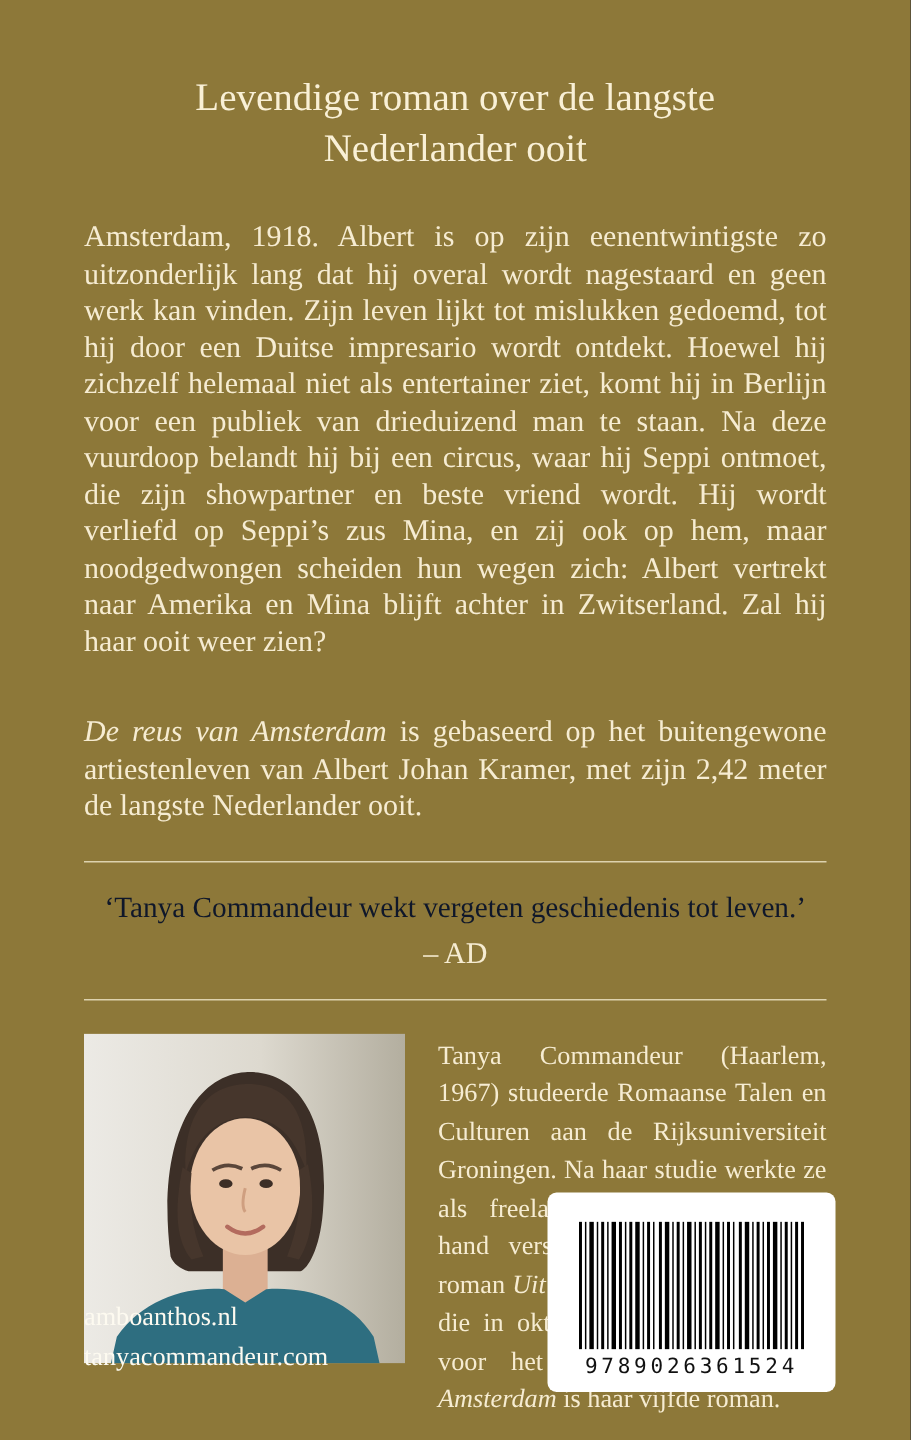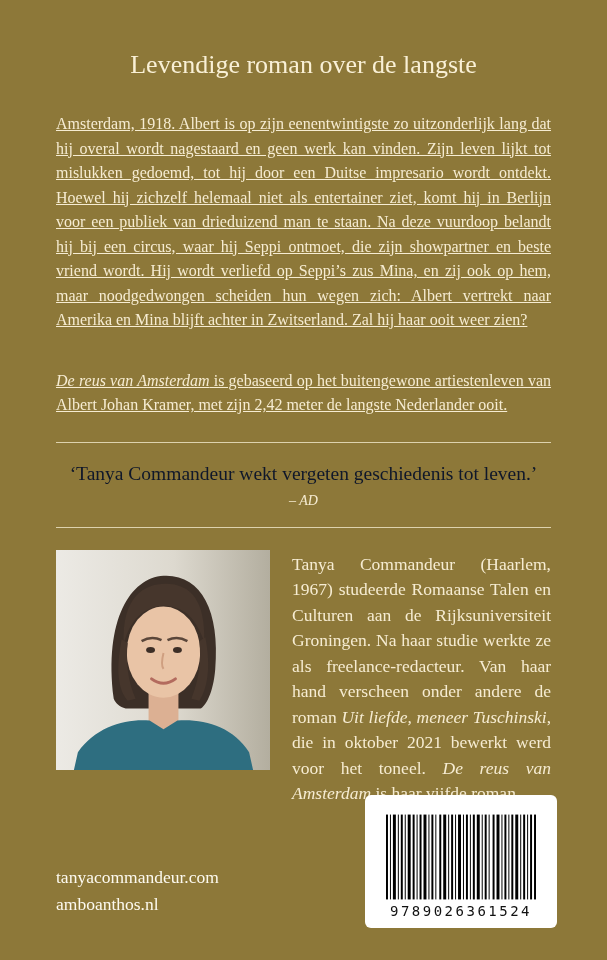--- a/index.html
+++ b/index.html
@@ -16,45 +16,43 @@
   .tagline {
     margin: 48px 36px 0;
     text-align: center;
     font-size: 26px;
     line-height: 34px;
     font-weight: normal;
     color: #f9f0d6;
   }
   .synopsis {
     margin: 30px 56px 0;
-    font-size: 16px;
+    font-size: 20px;
     line-height: 24.5px;
     text-align: justify;
-    text-decoration: underline;
   }
   .synopsis.second { margin-top: 36px; }
   .synopsis em, .bio em { font-style: italic; }
   .rule {
     border: none;
     border-top: 1px solid rgba(248, 240, 214, 0.75);
     margin: 24px 56px 0;
   }
   .rule.below-quote { margin-top: 18px; }
   .quote {
     margin: 20px 20px 0;
     text-align: center;
     font-size: 19.5px;
     white-space: nowrap;
     color: #0f172a;
   }
   .quote-source {
     margin: 8px 0 0;
     text-align: center;
-    font-size: 14px;
-    font-style: italic;
+    font-size: 20px;
   }
   .author-section {
     display: flex;
     gap: 22px;
     margin: 22px 56px 0;
     align-items: flex-start;
   }
   .photo-frame {
     flex: 0 0 auto;
     width: 214px;
@@ -98,20 +96,21 @@
     color: #111111;
   }
 </style>
 </head>
 <body>
 
 <div class="cover">
 
   <h1 class="tagline">
     <span>Levendige roman over de langste</span><br>
+    <span>Nederlander ooit</span>
   </h1>
 
   <p class="synopsis">Amsterdam, 1918. Albert is op zijn eenentwintigste zo uitzonderlijk lang dat hij overal wordt nagestaard en geen werk kan vinden. Zijn leven lijkt tot mislukken gedoemd, tot hij door een Duitse impresario wordt ontdekt. Hoewel hij zichzelf helemaal niet als entertainer ziet, komt hij in Berlijn voor een publiek van drieduizend man te staan. Na deze vuurdoop belandt hij bij een circus, waar hij Seppi ontmoet, die zijn showpartner en beste vriend wordt. Hij wordt verliefd op Seppi’s zus Mina, en zij ook op hem, maar noodgedwongen scheiden hun wegen zich: Albert vertrekt naar Amerika en Mina blijft achter in Zwitserland. Zal hij haar ooit weer zien?</p>
 
   <p class="synopsis second">
     <em>De reus van Amsterdam</em><span> is gebaseerd op het buitengewone artiestenleven van Albert Johan Kramer, met zijn 2,42 meter de langste Nederlander ooit.</span>
   </p>
 
   <hr class="rule">
 
@@ -146,22 +145,22 @@
         <path d="M96,130 q12,9 24,0" stroke="#b36b5e" stroke-width="3" fill="none" stroke-linecap="round"></path>
         <path d="M18,222 L22,204 C40,178 70,170 94,172 L108,181 L122,172 C148,170 178,178 194,204 L198,222 Z" fill="#2e6e80"></path>
       </svg>
     </div>
     <p class="bio">
       <span>Tanya Commandeur (Haarlem, 1967) studeerde Romaanse Talen en Culturen aan de Rijksuniversiteit Groningen. Na haar studie werkte ze als freelance-redacteur. Van haar hand verscheen onder andere de roman </span><em>Uit liefde, meneer Tuschinski</em><span>, die in oktober 2021 bewerkt werd voor het toneel. </span><em>De reus van Amsterdam</em><span> is haar vijfde roman.</span>
     </p>
   </div>
 
   <div class="sites">
+    <div>amboanthos.nl</div>
     <div>tanyacommandeur.com</div>
-    <div>amboanthos.nl</div>
   </div>
 
   <div class="barcode-box">
     <svg viewBox="0 0 152 86" width="150" height="86">
       <g fill="#000000">
         <rect x="0" width="2" height="86"></rect>
           <rect x="4" width="1" height="86"></rect>
         <rect x="7" width="3" height="86"></rect>
           <rect x="12" width="1" height="86"></rect>
         <rect x="15" width="2" height="86"></rect>

